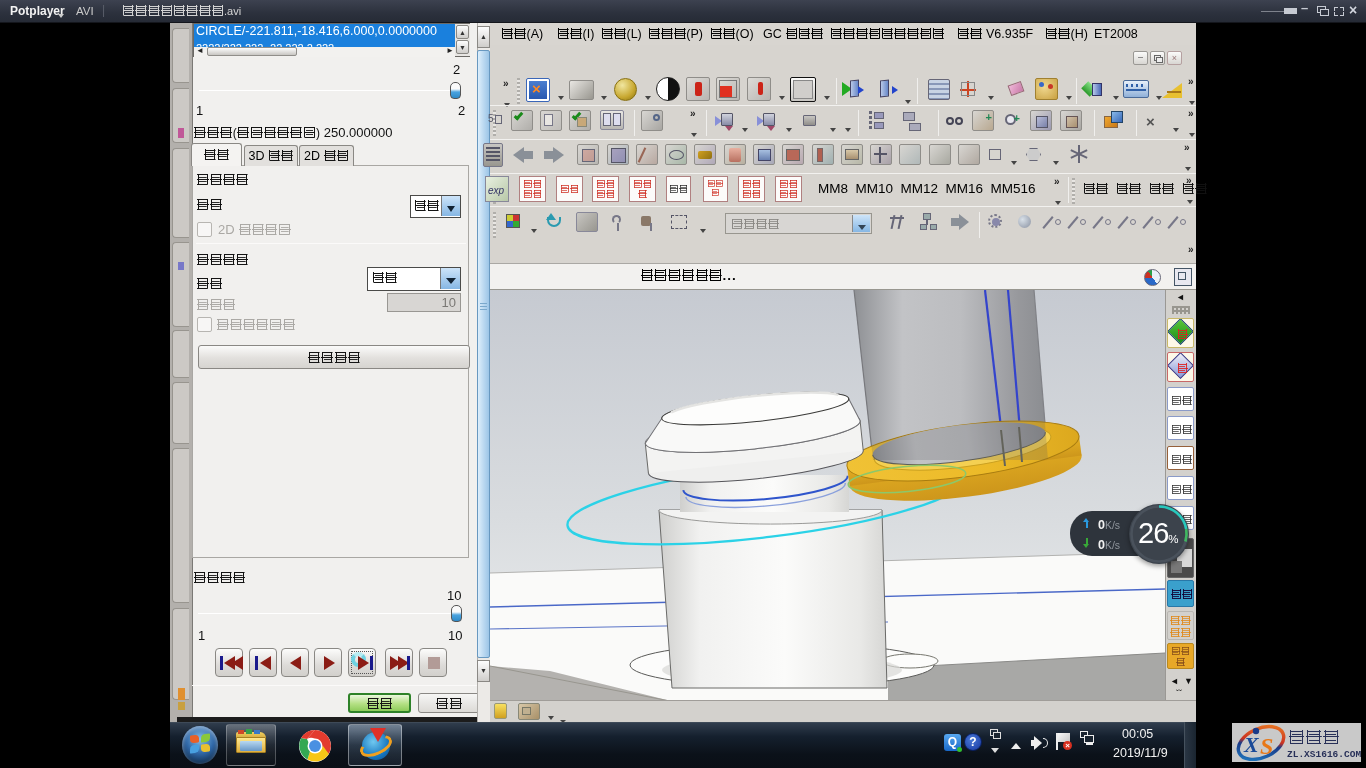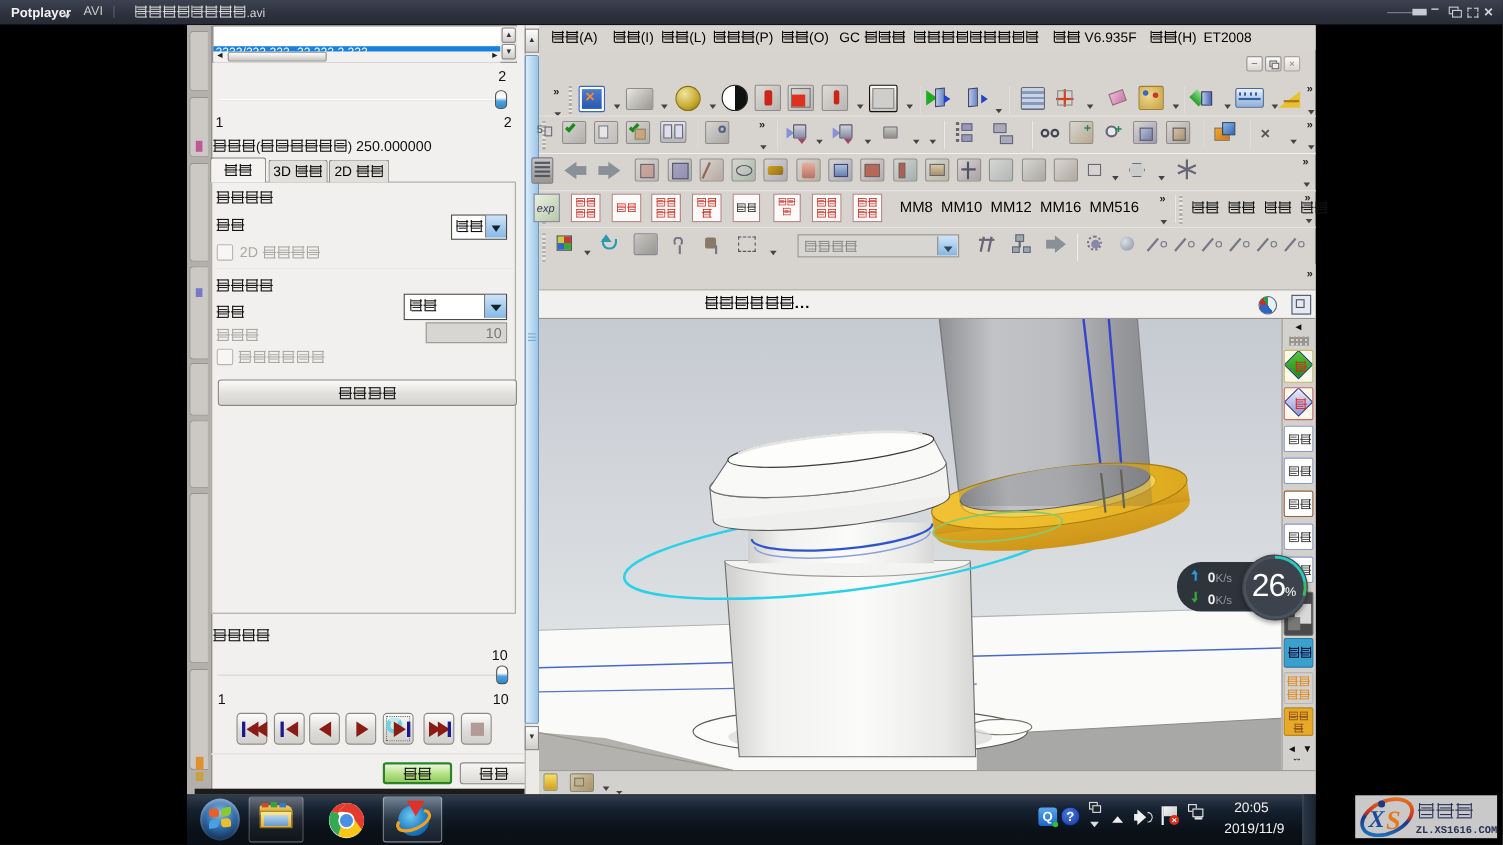--- a/index.html
+++ b/index.html
@@ -41,20 +41,21 @@
 <div class="ab" style="left:172px;top:382px;width:17px;height:62px;background:#ccc9c5;border:1px solid #98958f;border-right:none;border-radius:4px 0 0 4px"></div>
 <div class="ab" style="left:172px;top:448px;width:17px;height:155px;background:#ccc9c5;border:1px solid #98958f;border-right:none;border-radius:4px 0 0 4px"></div>
 <div class="ab" style="left:172px;top:608px;width:17px;height:92px;background:#ccc9c5;border:1px solid #98958f;border-right:none;border-radius:4px 0 0 4px"></div>
 <div class="ab" style="left:178px;top:128px;width:6px;height:10px;background:#c05898"></div>
 <div class="ab" style="left:178px;top:262px;width:6px;height:8px;background:#7878c8"></div>
 <div class="ab" style="left:178px;top:688px;width:7px;height:12px;background:#e09030"></div>
 <div class="ab" style="left:178px;top:702px;width:7px;height:8px;background:#c8a040"></div>
 <div class="ab" style="left:192px;top:23px;width:285px;height:699px;background:#f1f0ee;border-left:1px solid #7b7975"></div>
 
 <div class="ab" style="left:193px;top:23px;width:277px;height:34px;border:1px solid #6b6965;background:#fff">
+  <div class="ab" style="left:0;top:0;width:261px;height:18px;background:#1a80dd;color:#fff;font-size:12.5px;overflow:hidden;white-space:nowrap;padding-left:2px">CIRCLE/-221.811,-18.416,6.000,0.0000000</div>
   <div class="ab" style="left:0;top:18px;width:261px;height:5px;background:#1a80dd;color:#fff;font-size:11px;overflow:hidden;white-space:nowrap;padding-left:2px">2222/222.222,-22.222,2.222</div>
   <div class="ab" style="left:261px;top:0;width:15px;height:32px;background:#e8e6e3">
     <div class="ab" style="left:1px;top:1px;width:13px;height:14px;background:linear-gradient(#fdfdfd,#cfcdca);border:1px solid #8a8884;border-radius:2px;text-align:center;font-size:7px;color:#333;line-height:13px">▲</div>
     <div class="ab" style="left:1px;top:16px;width:13px;height:14px;background:linear-gradient(#fdfdfd,#cfcdca);border:1px solid #8a8884;border-radius:2px;text-align:center;font-size:7px;color:#333;line-height:13px">▼</div>
   </div>
   <div class="ab" style="left:0;top:23px;width:261px;height:10px;background:#f2f1ef">
     <span class="ab" style="left:2px;top:-1px;font-size:8px;color:#222">◄</span>
     <div class="ab" style="left:13px;top:0px;width:90px;height:9px;background:linear-gradient(#fefefe,#c8c6c2);border:1px solid #908e8a;border-radius:2px"></div>
     <span class="ab" style="left:252px;top:-1px;font-size:8px;color:#222">►</span>
   </div>
@@ -712,21 +713,21 @@
 <div class="ab" style="left:1055px;top:733px;width:18px;height:18px">
  <span style="position:absolute;left:1px;top:0px;width:2px;height:17px;background:#eee"></span>
  <span style="position:absolute;left:3px;top:0px;width:12px;height:9px;background:linear-gradient(135deg,#f8f8f8,#c8c8c8)"></span>
  <span style="position:absolute;left:8px;top:8px;width:9px;height:9px;background:#d83020;border-radius:50%;color:#fff;font-size:8px;line-height:9px;text-align:center;font-weight:bold">×</span>
 </div>
 <div class="ab" style="left:1080px;top:731px;width:17px;height:16px">
  <span style="position:absolute;left:0px;top:0px;width:8px;height:7px;border:1px solid #eee;background:#1a2430"></span>
  <span style="position:absolute;left:4px;top:4px;width:10px;height:8px;border:1px solid #eee;background:#1a2430"></span>
  <span style="position:absolute;left:6px;top:12px;width:7px;height:2px;background:#eee"></span>
 </div>
-<span class="ab" style="left:1122px;top:727px;color:#f2f2f2;font-size:12.5px">20:05</span>
+<span class="ab" style="left:1122px;top:727px;color:#f2f2f2;font-size:12.5px">00:05</span>
 <span class="ab" style="left:1113px;top:746px;color:#f2f2f2;font-size:12.5px">2019/11/9</span>
 <div class="ab" style="left:1184px;top:722px;width:12px;height:46px;background:linear-gradient(90deg,#2a3644,#1a2530);border-left:1px solid #46525e"></div>
 <div class="ab" style="left:1232px;top:723px;width:129px;height:39px;background:#c9c9c9">
 <svg class="ab" style="left:2px;top:1px" width="56" height="37" viewBox="0 0 56 37">
  <defs>
         <linearGradient id="sw" x1="0" y1="1" x2="1" y2="0">
   <stop offset="0" stop-color="#2288cc"></stop>
           <stop offset=".45" stop-color="#1a3a88"></stop>
           <stop offset=".55" stop-color="#cc3322"></stop>
           <stop offset="1" stop-color="#ee8822"></stop>

